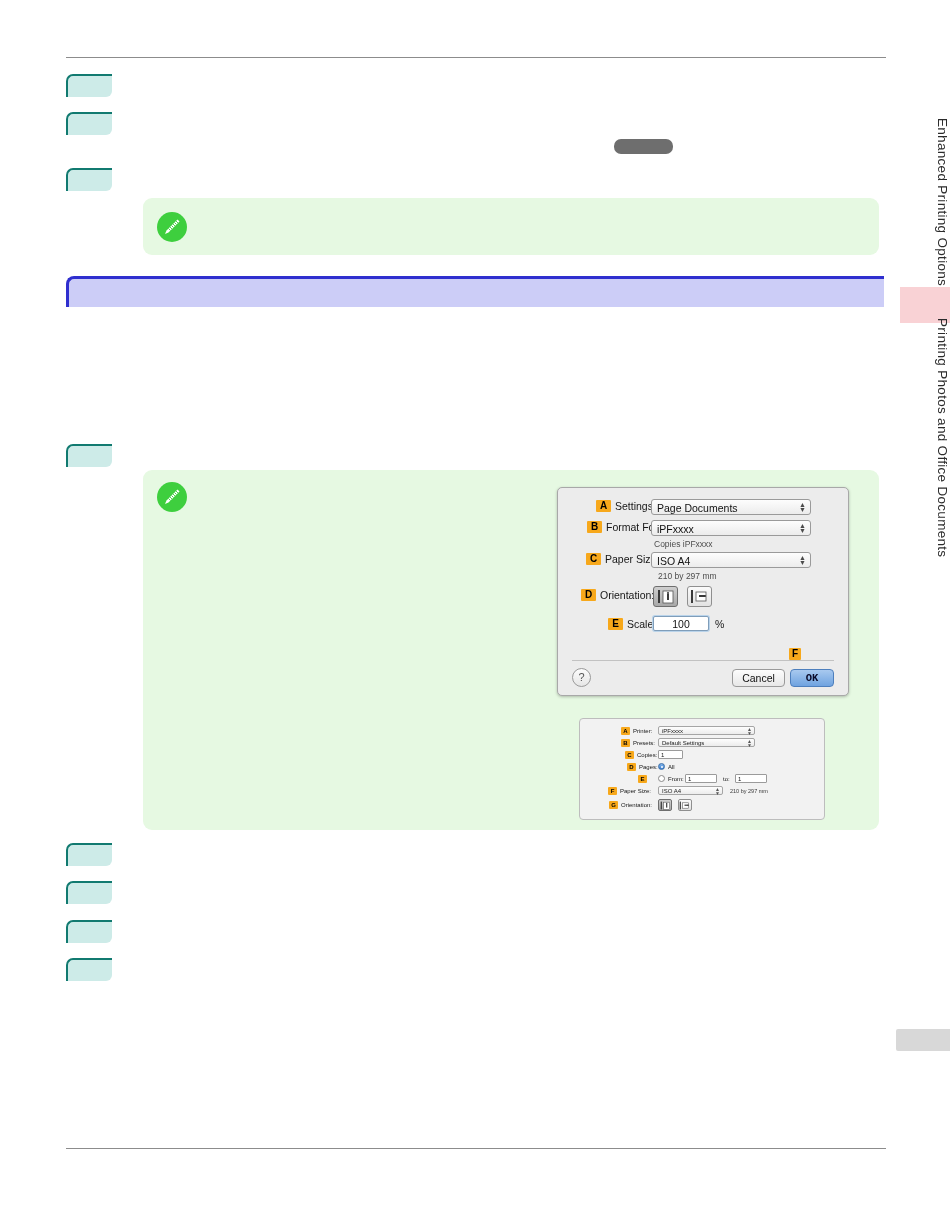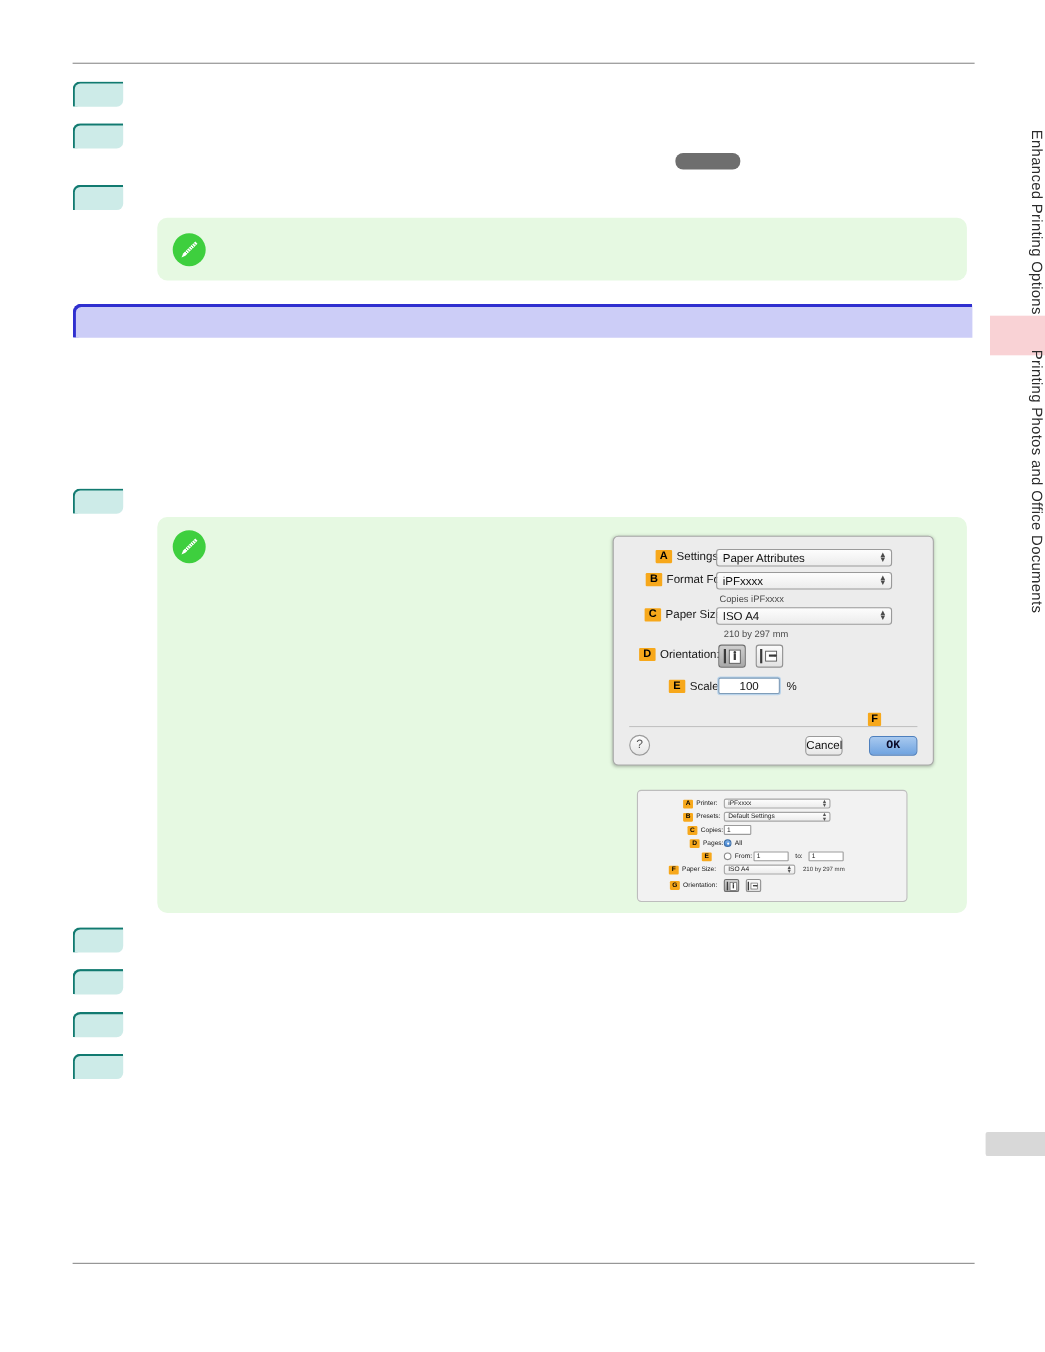--- a/index.html
+++ b/index.html
@@ -406,21 +406,21 @@
   </div>
 </div>
 
 <div class="dlg">
 
   <div class="dlg-row" style="left:38px; top:12px;">
     <span class="badge">A</span>
     <span class="lbl">Settings:</span>
   </div>
   <div class="popup" style="position:absolute; left:93px; top:11px; width:160px;">
-    <span>Paper Attributes</span>
+    <span>Page Documents</span>
     <span class="arrows">
         <i>▲</i>
         <i>▼</i>
       </span>
   </div>
 
   <div class="dlg-row" style="left:29px; top:33px;">
     <span class="badge">B</span>
     <span class="lbl">Format For:</span>
   </div>
@@ -472,21 +472,21 @@
   <div class="dlg-row" style="left:50px; top:130px;">
     <span class="badge">E</span>
     <span class="lbl">Scale:</span>
   </div>
   <div class="txtfield" style="position:absolute; left:95px; top:128px; width:56px;text-align:center;">100</div>
   <div class="lbl" style="position:absolute; left:157px; top:130px;">%</div>
 
   <div class="dlg-sep"></div>
   <div class="help-btn">?</div>
   <div class="f-badge">F</div>
-  <div class="btn" style="left:174px; top:181px; width:34px;">Cancel</div>
+  <div class="btn" style="left:174px; top:181px; width:53px;">Cancel</div>
   <div class="btn primary" style="left:232px; top:181px; width:44px;">OK</div>
 </div>
 
 <div class="dlg2">
 
   <div class="r2" style="left:41px; top:8px;">
     <span class="badge2">A</span>
     <span class="lbl2">Printer:</span>
   </div>
   <div class="popup2" style="position:absolute; left:78px; top:7px; width:97px;">

